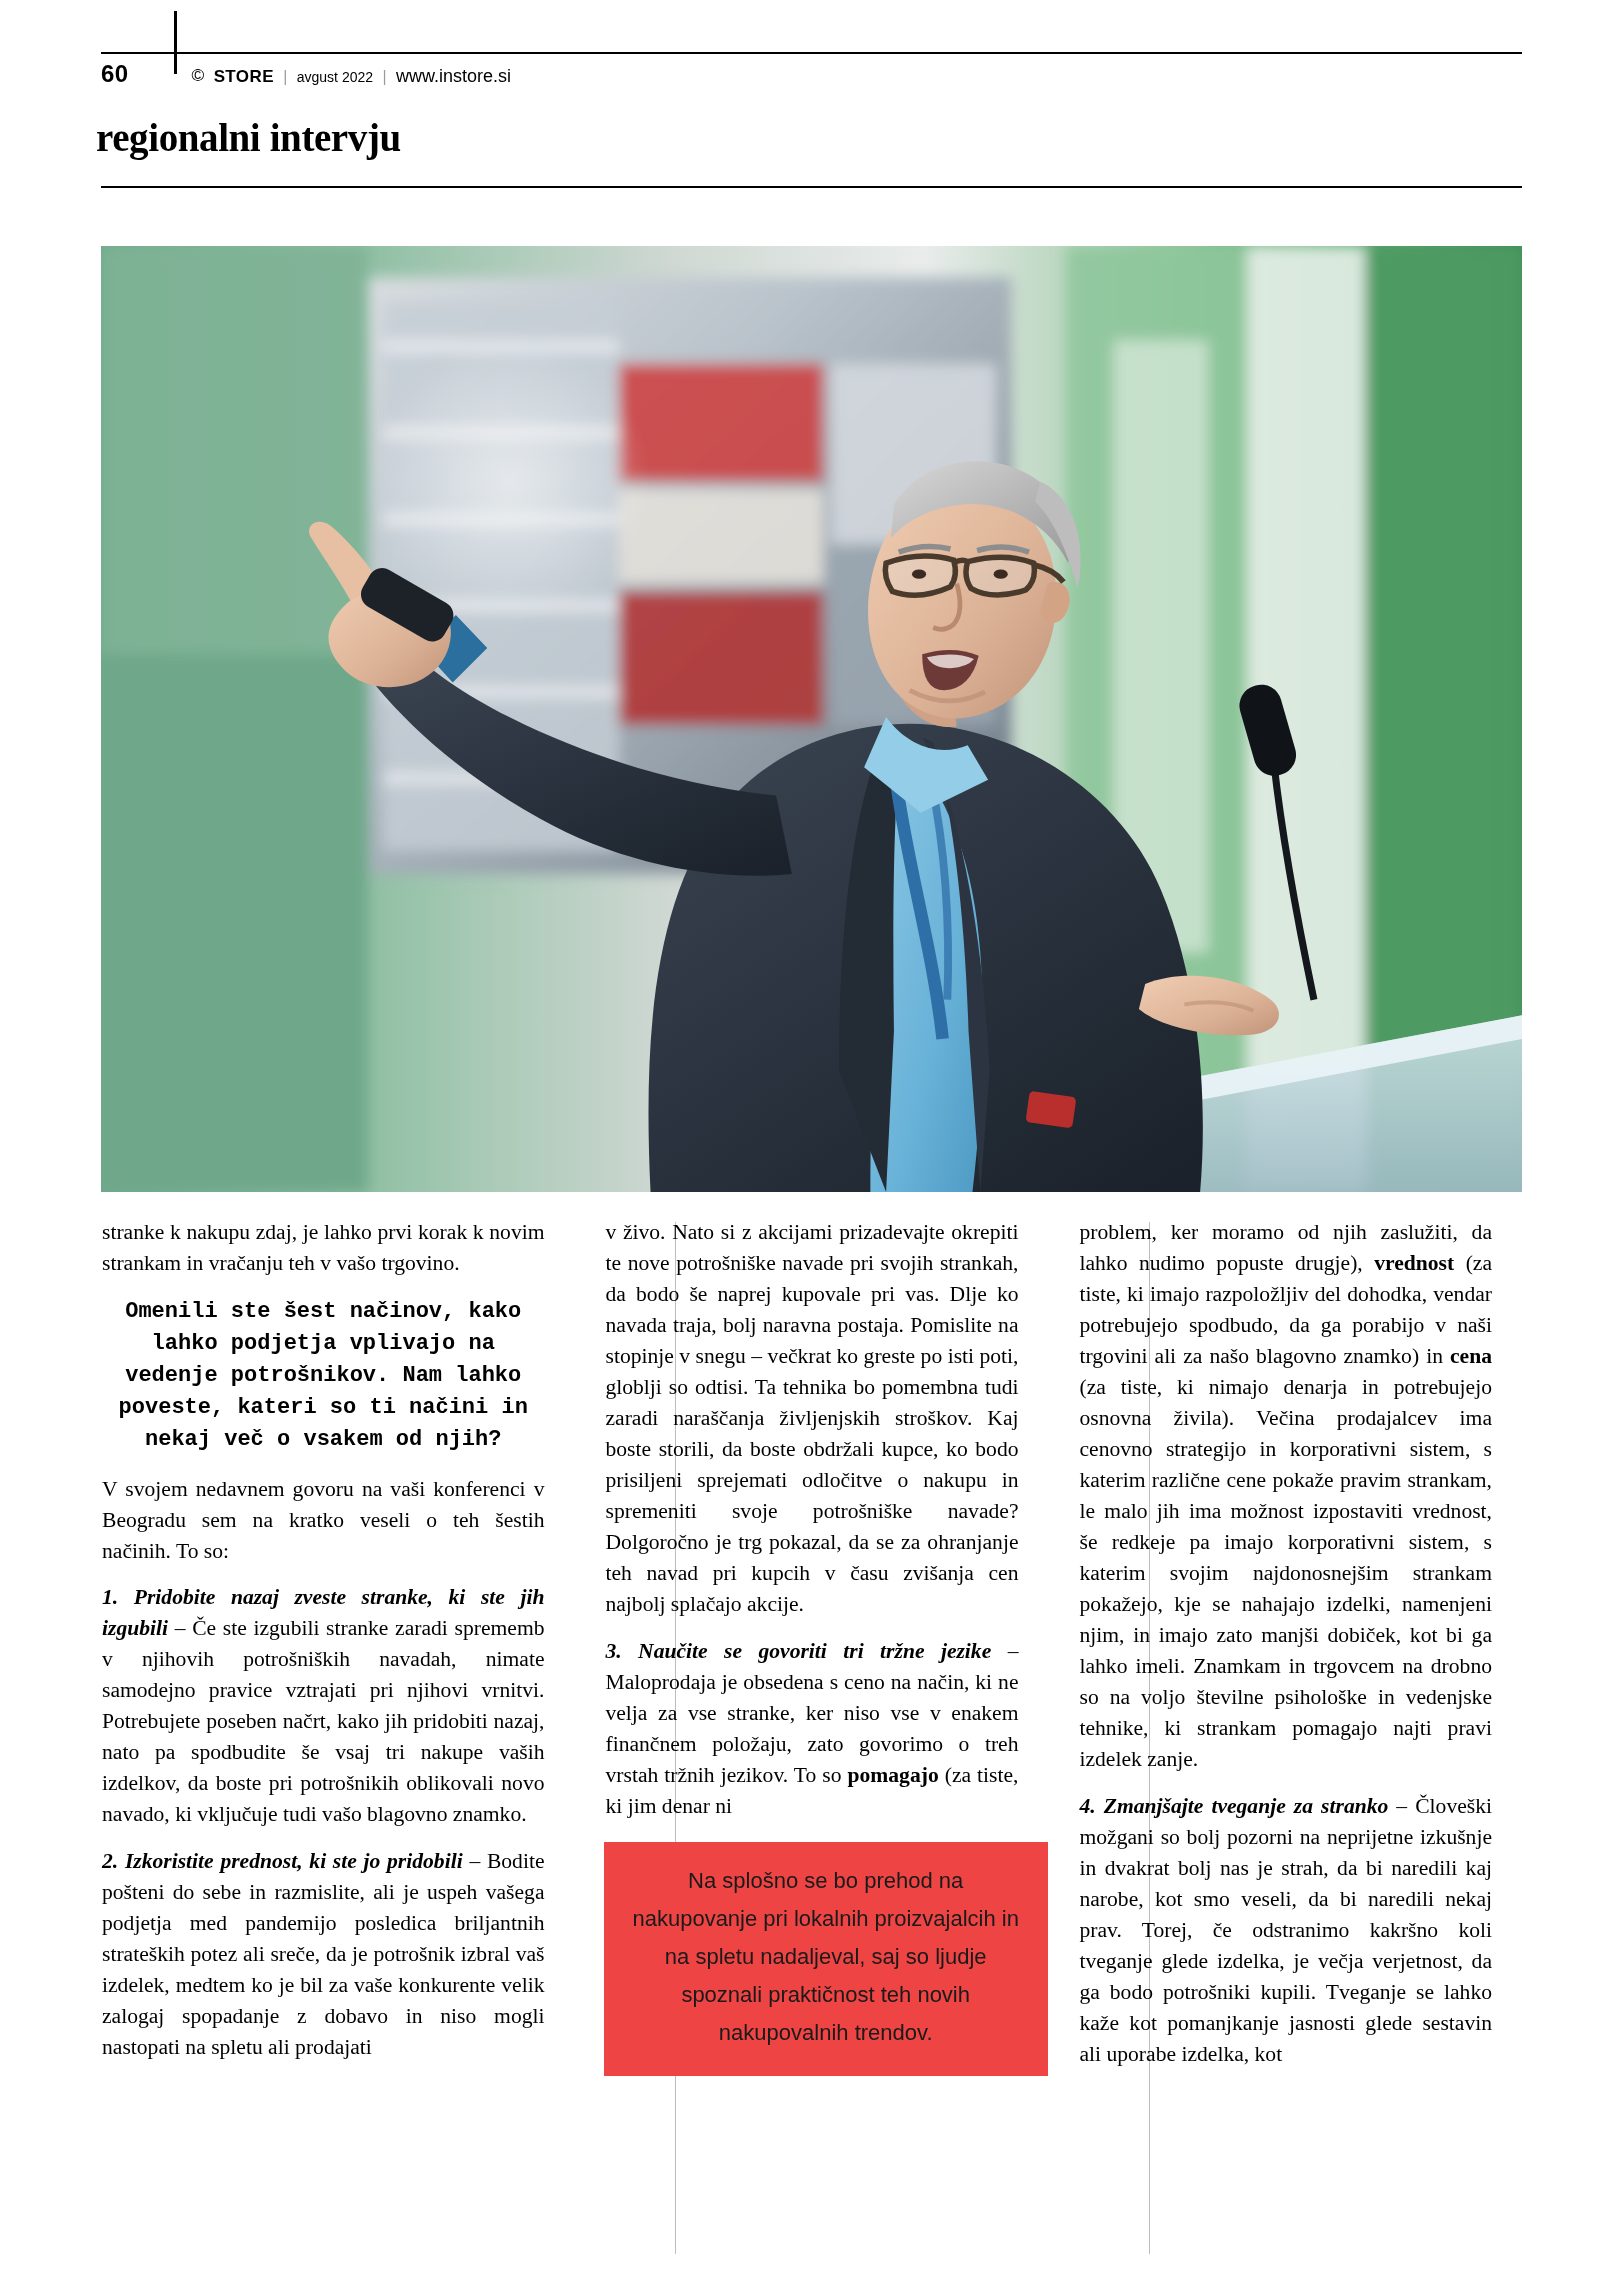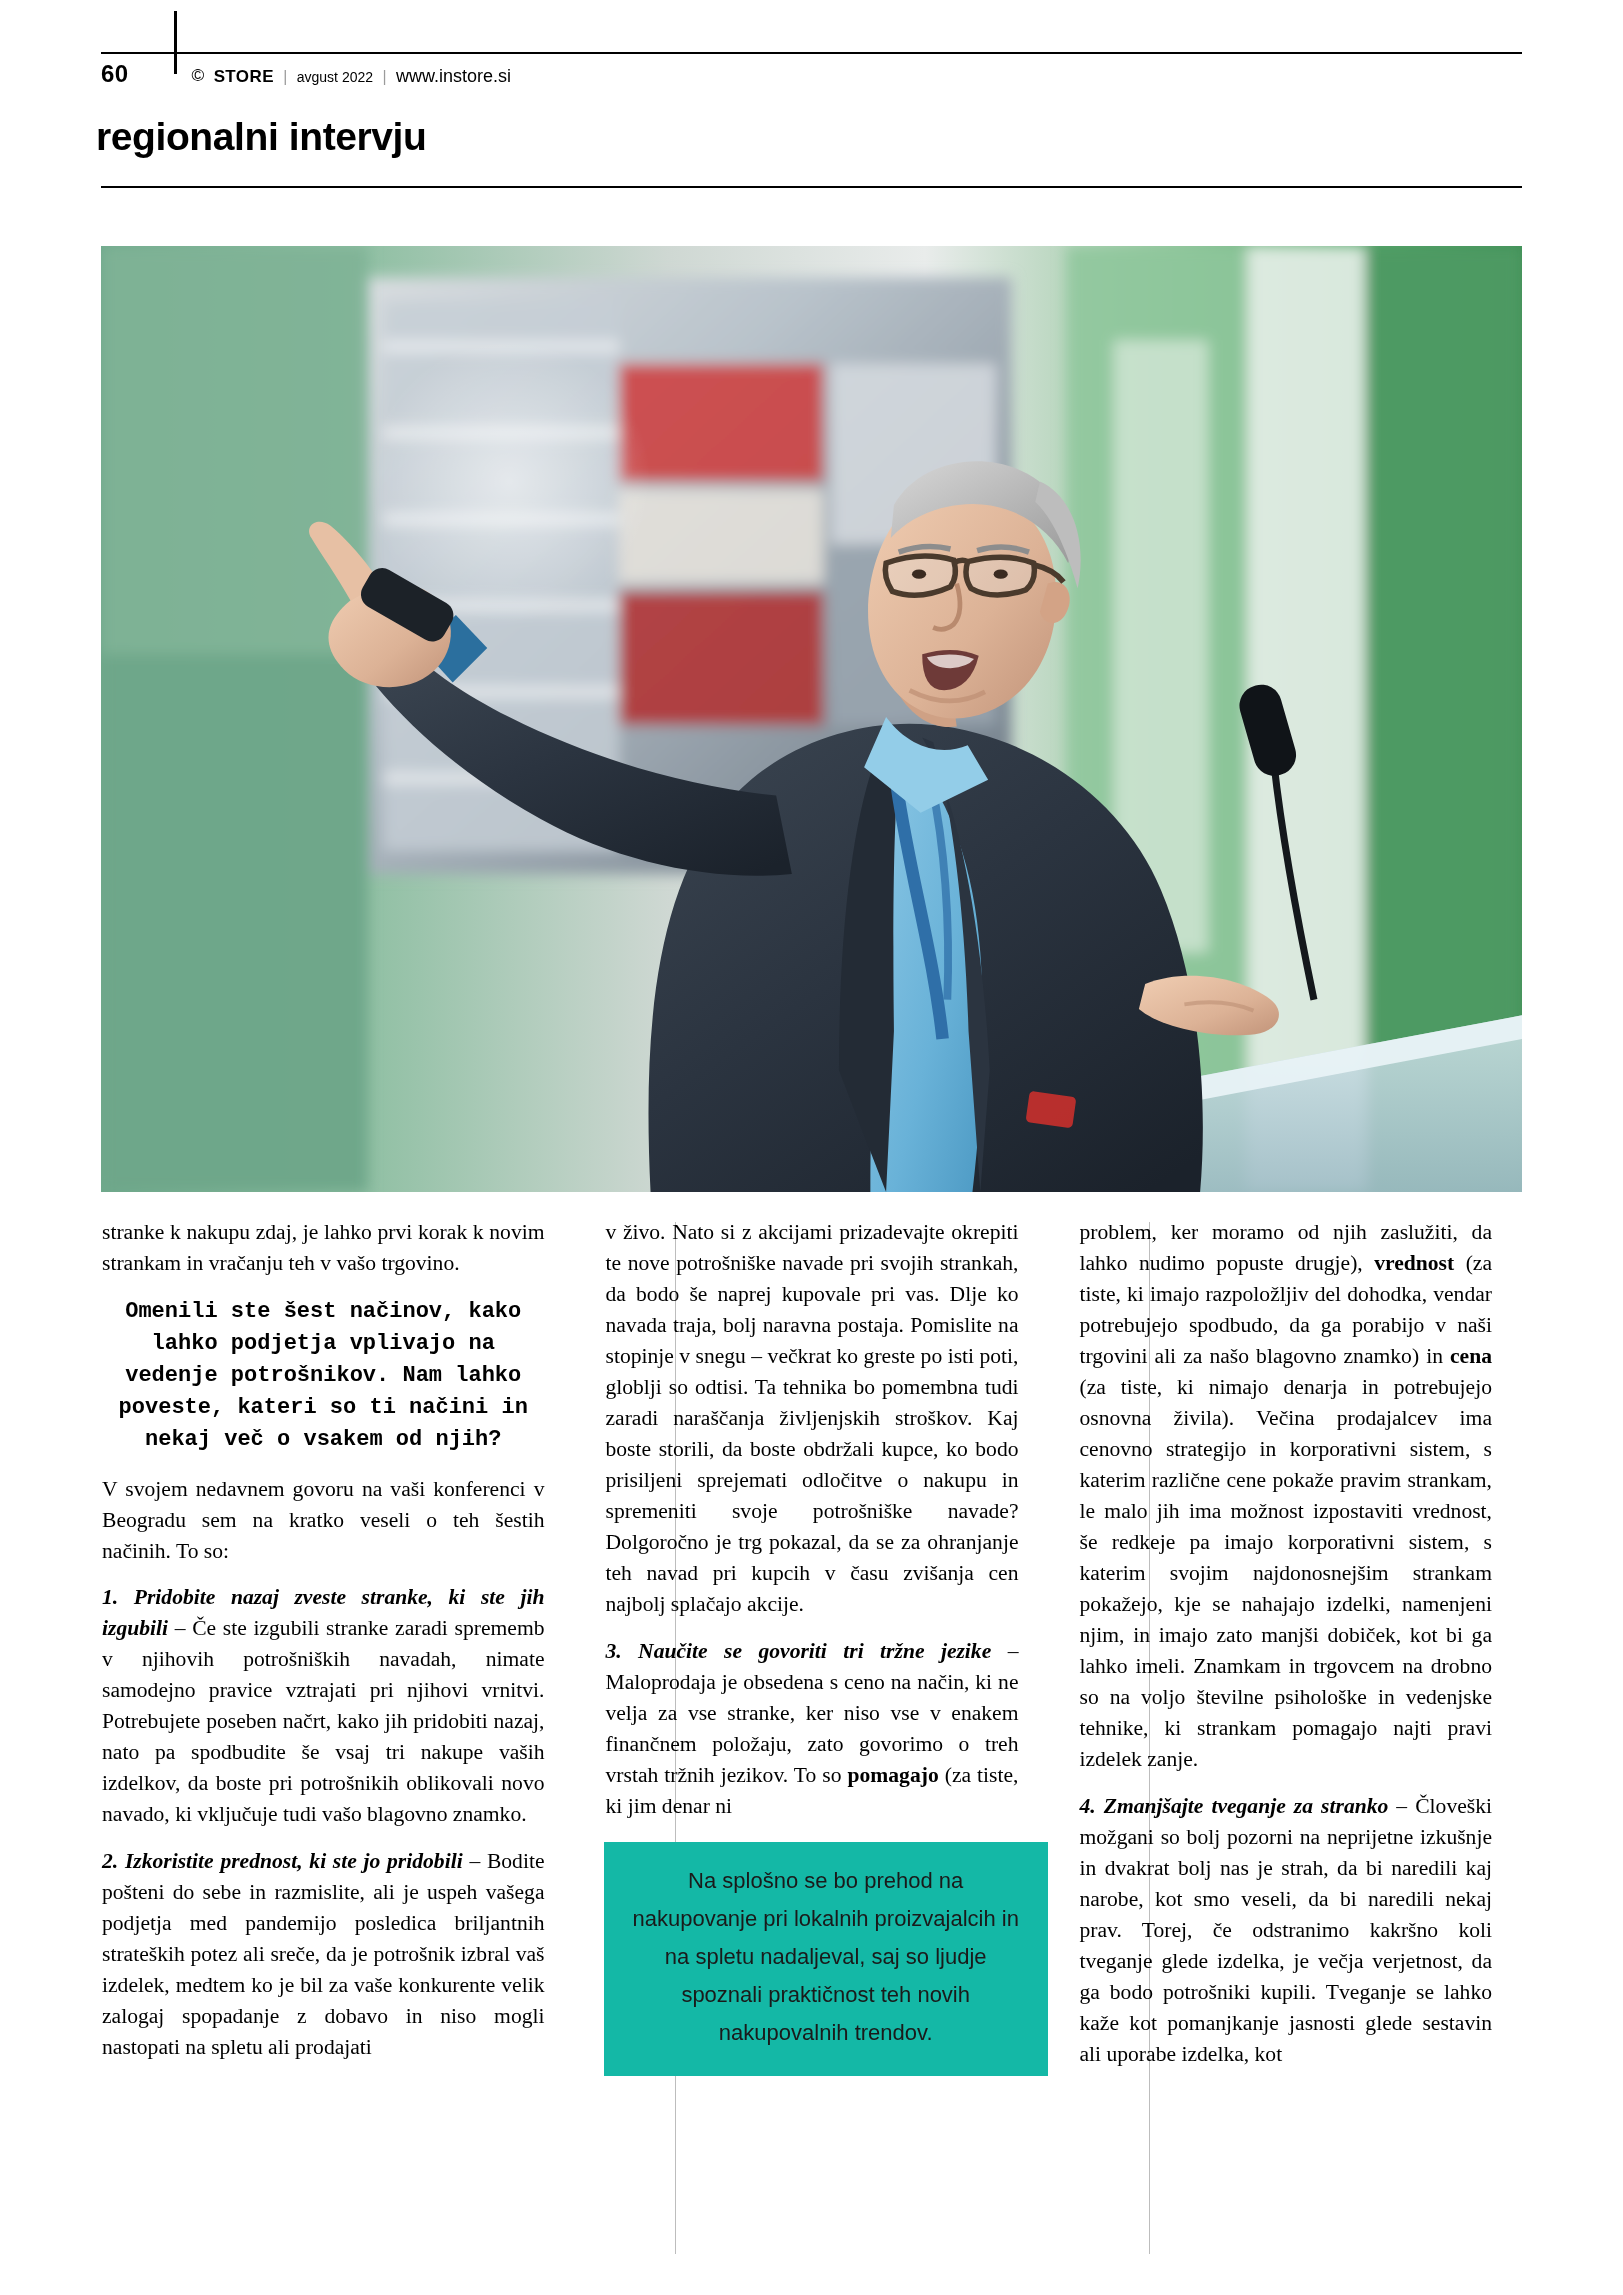--- a/index.html
+++ b/index.html
@@ -71,21 +71,21 @@
     color: #9b9b9b;
     font-size: 15.7px;
   }
   .hdr-date { font-size: 14px; }
   .hdr-url { font-size: 18px; }
 
   .section-title {
     position: absolute;
     left: 96px;
     top: 115px;
-    font-family: Liberation Sans, sans-serif;
+    font-family: Liberation Serif, serif;
     font-weight: bold;
     font-size: 39px;
     letter-spacing: -0.4px;
   }
   .hdr-rule-bottom {
     position: absolute;
     left: 101px; right: 101px; top: 186px;
     border-top: 2.4px solid #000;
   }
 
@@ -143,21 +143,21 @@
     font-size: 22px;
     line-height: 32px;
     text-align: center;
   }
   .lead-bi { font-style: italic; font-weight: bold; }
   .b { font-weight: bold; }
 
   
   .pullquote {
     margin-top: 20.4px;
-    background: #14b8a6;
+    background: #ef4444;
     padding: 20.4px 27px 23.6px 27px;
     font-family: "Liberation Sans", sans-serif;
     font-size: 22px;
     line-height: 38px;
     text-align: center;
     color: #1a1a1a;
     width: 444px;
     margin-left: -0.8px;
   }
 

